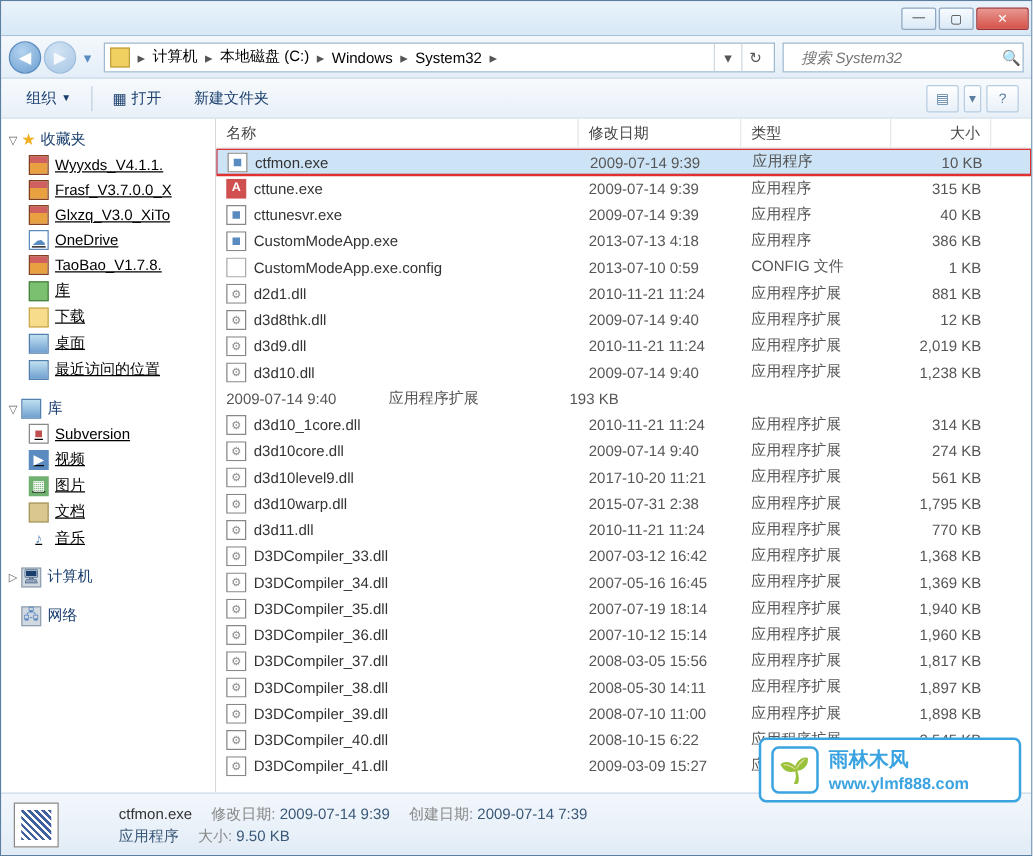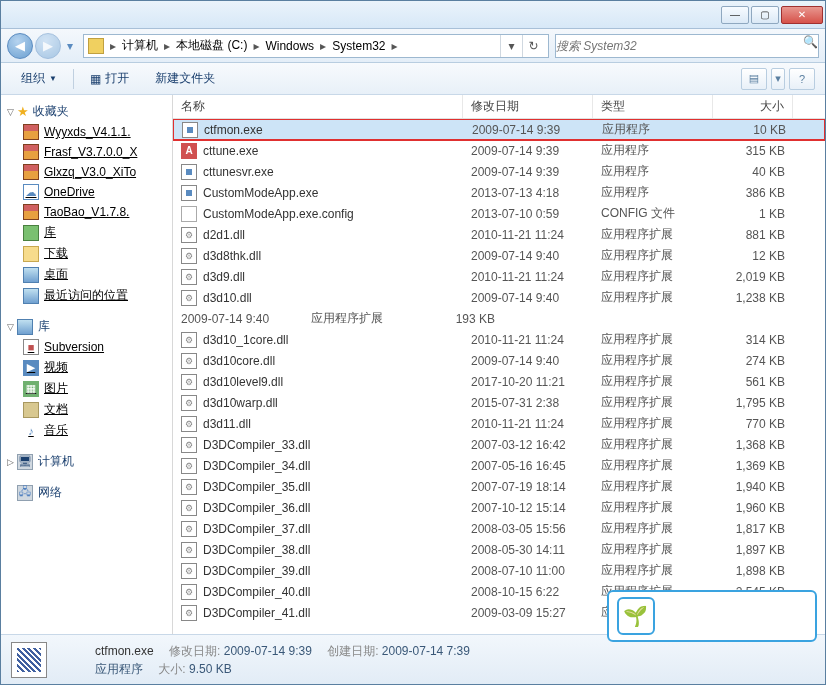--- a/index.html
+++ b/index.html
@@ -12,21 +12,21 @@
 .nav-arrows { display:flex; gap:2px; margin-right:6px; }
 .nav-arrow { width:26px; height:26px; border-radius:50%; background:radial-gradient(circle at 40% 30%,#b5d3ef,#6a9fd0); border:1px solid #5a8bc0; display:flex; align-items:center; justify-content:center; color:#fff; font-size:13px; cursor:pointer; }
 .nav-arrow.disabled { opacity:0.5; }
 .nav-dd { width:14px; height:26px; display:flex; align-items:center; justify-content:center; color:#5a8bc0; cursor:pointer; }
 .path-box { flex:1; height:24px; background:#fff; border:1px solid #9db8d0; display:flex; align-items:center; padding:0 4px; margin-right:6px; }
 .path-icon { width:16px; height:16px; background:#f0d060; border:1px solid #c0a040; margin-right:4px; }
 .path-seg { padding:0 4px; cursor:pointer; }
 .path-arr { color:#555; padding:0 2px; cursor:pointer; }
 .path-btns { display:flex; margin-left:auto; }
 .path-btn { width:22px; height:22px; display:flex; align-items:center; justify-content:center; border-left:1px solid #d0d8e0; cursor:pointer; color:#555; }
-.search-box { width:264px; height:24px; background:#fff; border:1px solid #9db8d0; display:flex; padding:0 0; }
+.search-box { width:193px; height:24px; background:#fff; border:1px solid #9db8d0; display:flex; align-items:center; padding:0 14px; }
 .search-box input { border:none; outline:none; flex:1; color:#888; font-style:italic; background:transparent; }
 .search-icon { color:#5a8bc0; margin-left:4px; }
 .toolbar { height:32px; background:linear-gradient(to bottom,#f7fafd,#e8f0f8); display:flex; align-items:center; padding:0 10px; border-bottom:1px solid #c8d8e8; gap:6px; }
 .tb-btn { padding:4px 10px; cursor:pointer; border-radius:3px; display:flex; align-items:center; gap:4px; color:#1a3f6e; }
 .tb-sep { width:1px; height:20px; background:#c0d0e0; }
 .tb-right { margin-left:auto; display:flex; gap:4px; }
 .tb-icon-btn { width:26px; height:22px; border:1px solid #b8cde0; border-radius:2px; background:linear-gradient(to bottom,#fff,#e8f0f8); display:flex; align-items:center; justify-content:center; cursor:pointer; color:#5a7fa0; font-size:11px; }
 .body { display:flex; height:calc(100% - 28px - 34px - 32px - 50px); }
 .sidebar { width:172px; background:#fff; border-right:1px solid #d8d8d8; overflow:hidden; padding:6px 0; }
 .side-group { margin-bottom:10px; }
@@ -466,15 +466,19 @@
       <span class="fn">ctfmon.exe</span>
       <span class="lbl">修改日期:</span> <span>2009-07-14 9:39</span>
       <span class="lbl">创建日期:</span> <span>2009-07-14 7:39</span><br>
       <span>应用程序</span>
       <span class="lbl">大小:</span> <span>9.50 KB</span>
     </div>
   </div>
 
   <div class="watermark">
     <div class="wm-logo">🌱</div>
+    <div class="wm-text">
+      <div class="wm-cn">雨林木风</div>
+      <div class="wm-url">www.ylmf888.com</div>
+    </div>
   </div>
 
 </div>
 
 </body></html>

